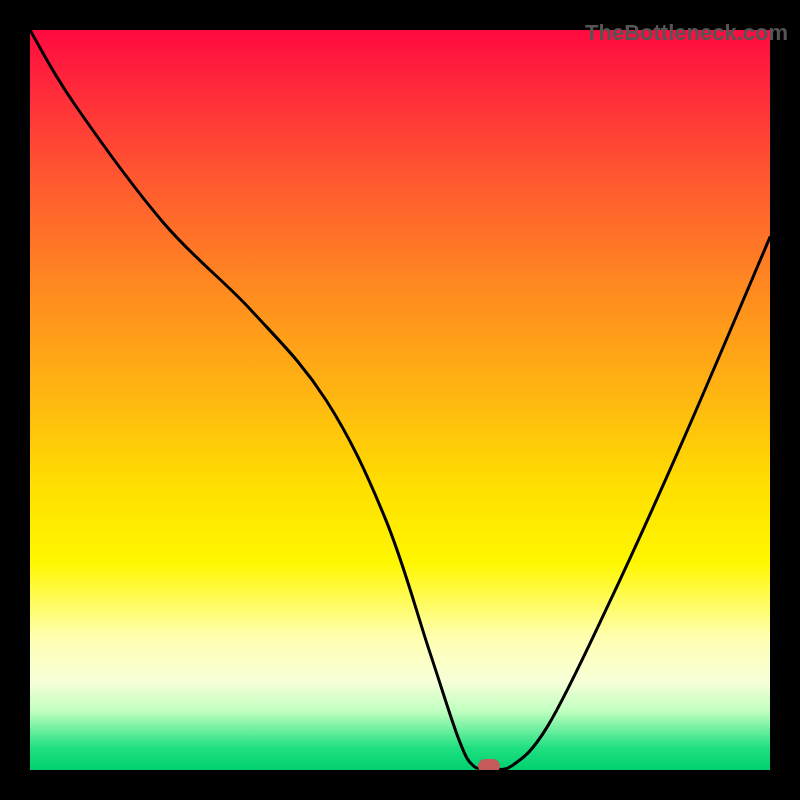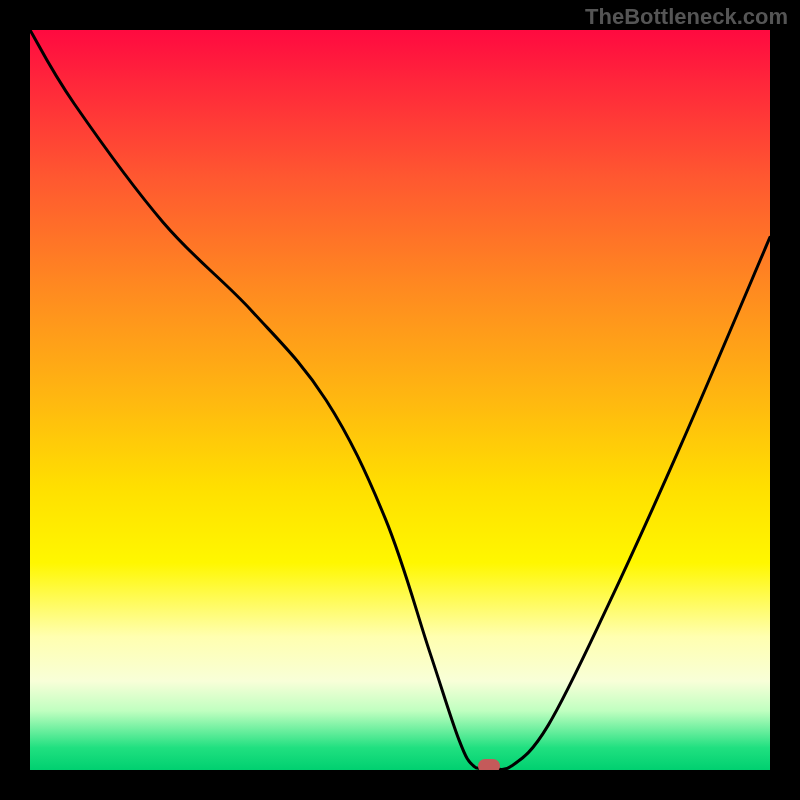--- a/index.html
+++ b/index.html
@@ -5,21 +5,21 @@
   * { margin: 0; padding: 0; box-sizing: border-box; }
   body {
     width: 800px;
     height: 800px;
     background: #000;
     position: relative;
     font-family: Arial, sans-serif;
   }
   .watermark {
     position: absolute;
-    top: 4px;
+    top: 20px;
     right: 12px;
     color: #555;
     font-size: 22px;
     font-weight: bold;
     z-index: 10;
   }
   .plot-area {
     position: absolute;
     left: 30px;
     top: 30px;

